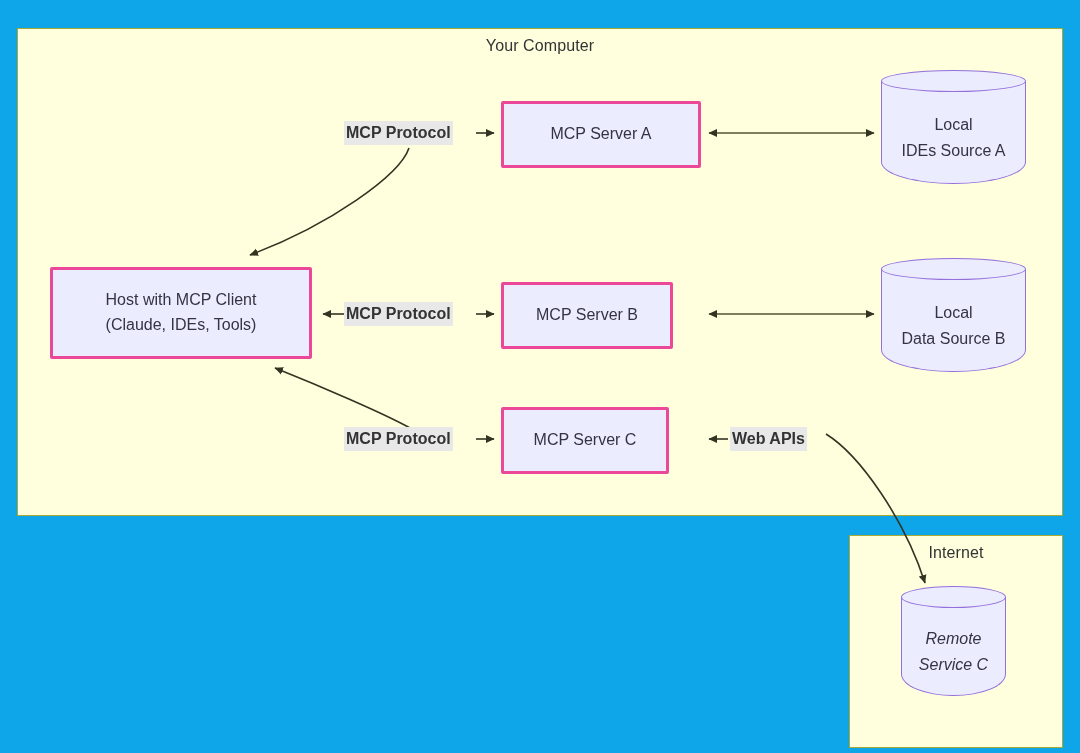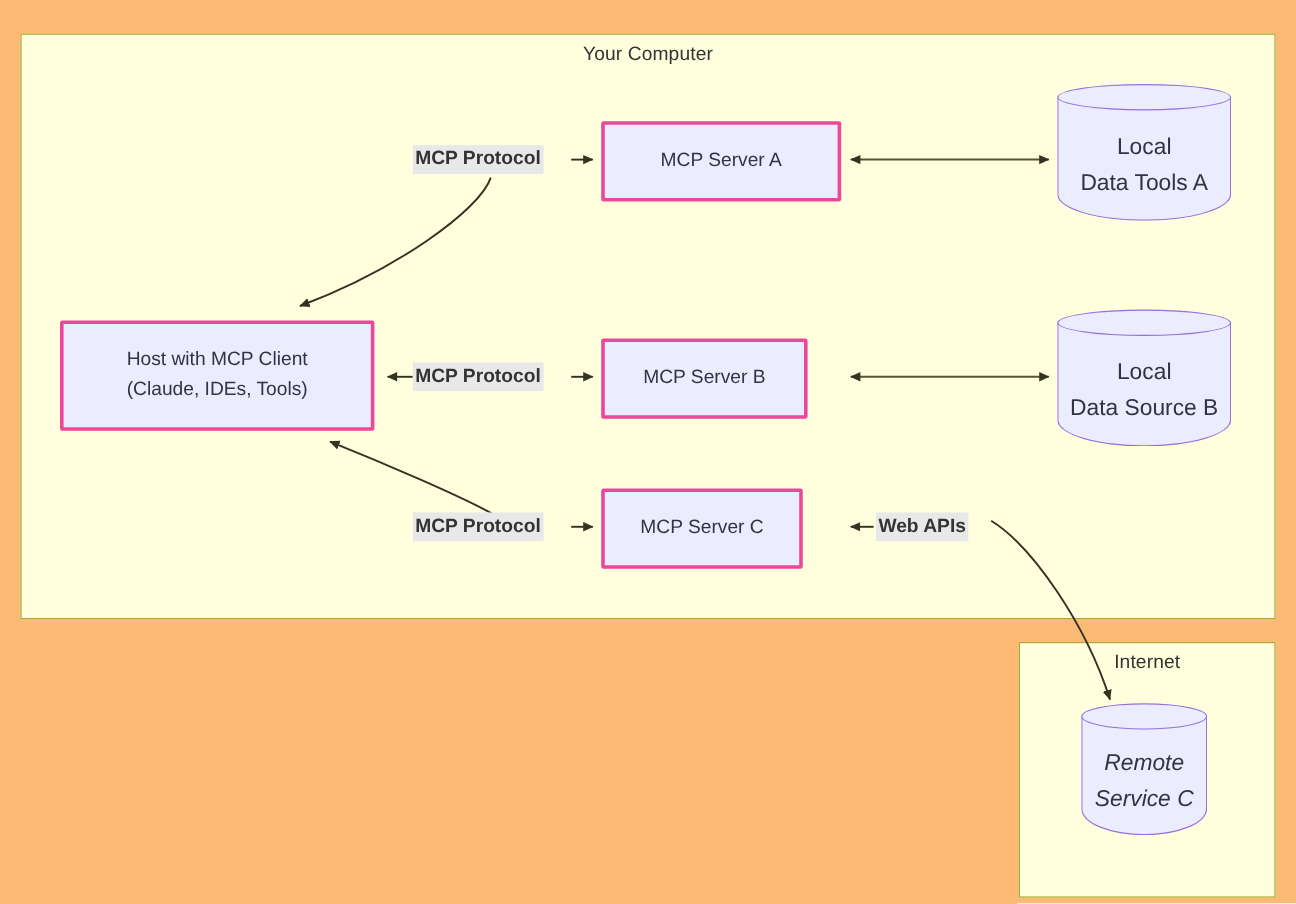--- a/index.html
+++ b/index.html
@@ -5,21 +5,21 @@
 <style>
   html, body {
     margin: 0;
     padding: 0;
     background: #ffffff;
   }
   #canvas {
     position: relative;
     width: 1080px;
     height: 753px;
-    background: #fdba74;
+    background: #0ea5e9;
     font-family: "Liberation Sans", "DejaVu Sans", sans-serif;
     overflow: hidden;
   }
   svg#wires {
     position: absolute;
     left: 0;
     top: 0;
     width: 1080px;
     height: 753px;
     pointer-events: none;
@@ -93,21 +93,21 @@
   .node-cyl .cyl-label {
     position: absolute;
     left: 0;
     right: 0;
     top: 22px;
     bottom: 0;
     display: flex;
     flex-direction: column;
     align-items: center;
     justify-content: center;
-    font-size: 19px;
+    font-size: 16px;
     color: #333344;
     line-height: 1.6;
     text-align: center;
   }
 
   
   .edge-label {
     position: absolute;
     background: #E8E8E8;
     color: #333333;
@@ -192,21 +192,21 @@
 
   <div class="node-rect" style="left:501px; top:407px; width:168px; height:67px;">
     <span>MCP Server C</span>
   </div>
 
   <div class="node-cyl" style="left:881px; top:70px; width:145px; height:114px;">
     <div class="cyl-body"></div>
     <div class="cyl-top"></div>
     <div class="cyl-label">
       <span>Local</span>
-      <span>Data Tools A</span>
+      <span>IDEs Source A</span>
     </div>
   </div>
 
   <div class="node-cyl" style="left:881px; top:258px; width:145px; height:114px;">
     <div class="cyl-body"></div>
     <div class="cyl-top"></div>
     <div class="cyl-label">
       <span>Local</span>
       <span>Data Source B</span>
     </div>

